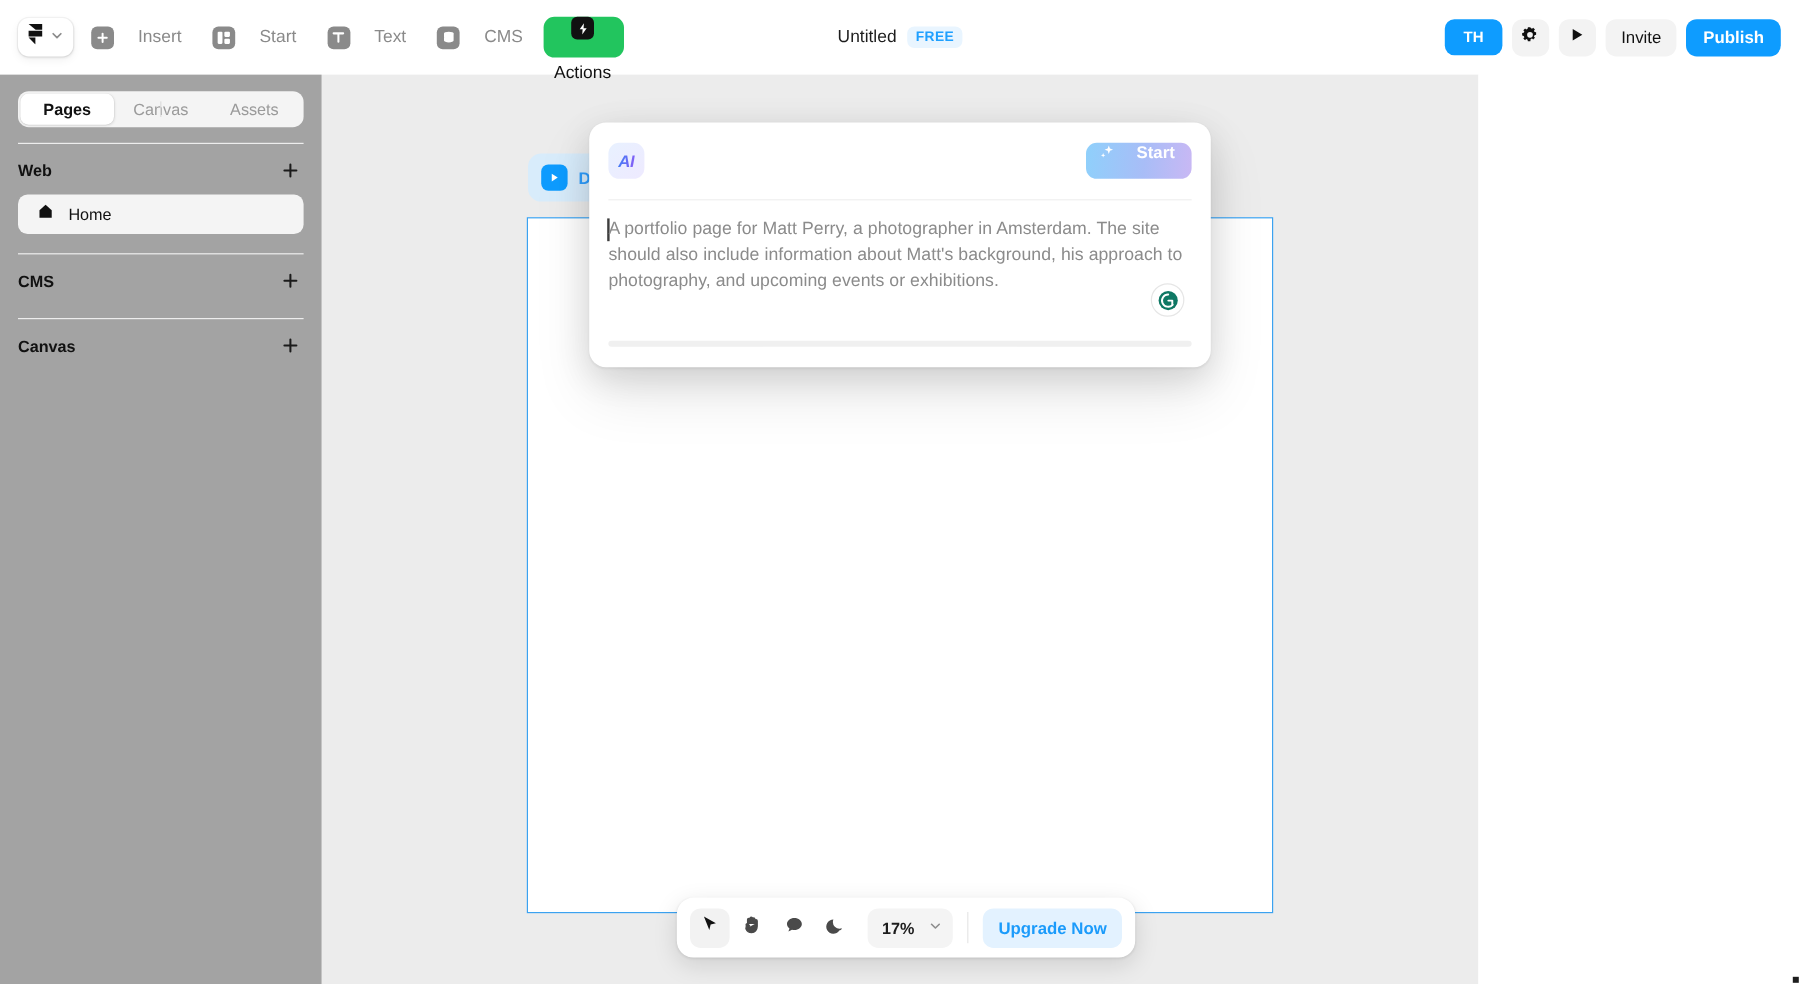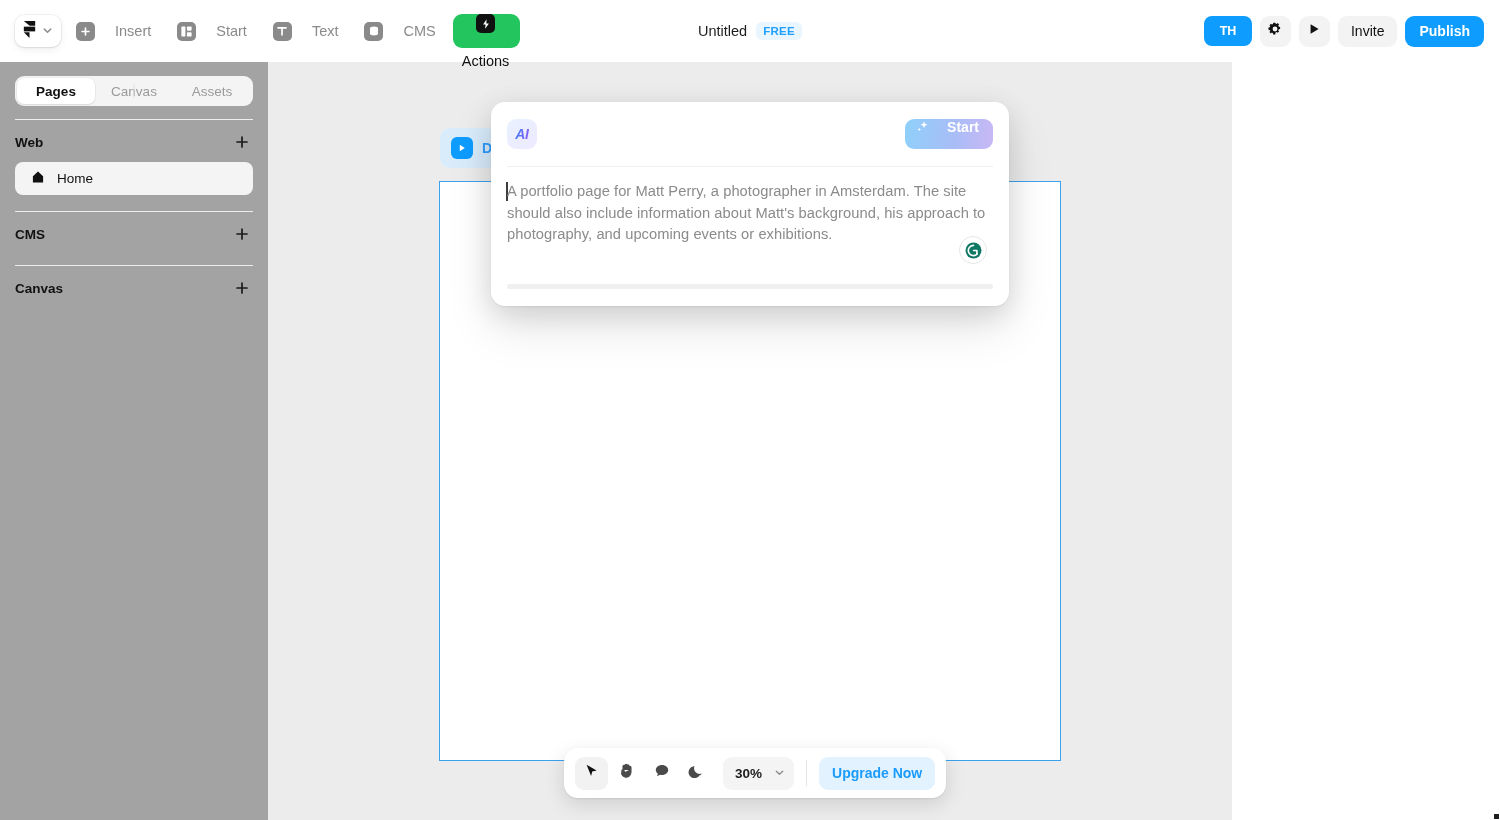--- a/index.html
+++ b/index.html
@@ -468,21 +468,21 @@
     </div>
     <div class="tool">
       <span>
         <svg width="18" height="18" viewBox="0 0 18 18">
             <path d="M13.6 11.6A5.6 5.6 0 016.5 4.3a5.9 5.9 0 104.9 9.1c.8 0 1.6-.1 2.2-1.8z" fill="#4a4a4a"></path>
           </svg>
       </span>
     </div>
 
     <div class="zoom-select">
-      <span class="zoom-val">30%</span>
+      <span class="zoom-val">17%</span>
       <span>
         <svg width="11" height="11" viewBox="0 0 12 12">
             <path d="M2.5 4.6L6 8l3.5-3.4" stroke="#8d8d8d" stroke-width="1.5" fill="none" stroke-linecap="round" stroke-linejoin="round"></path>
           </svg>
       </span>
     </div>
 
     <div class="bb-sep"></div>
 
     <div class="upgrade-btn">Upgrade Now</div>

